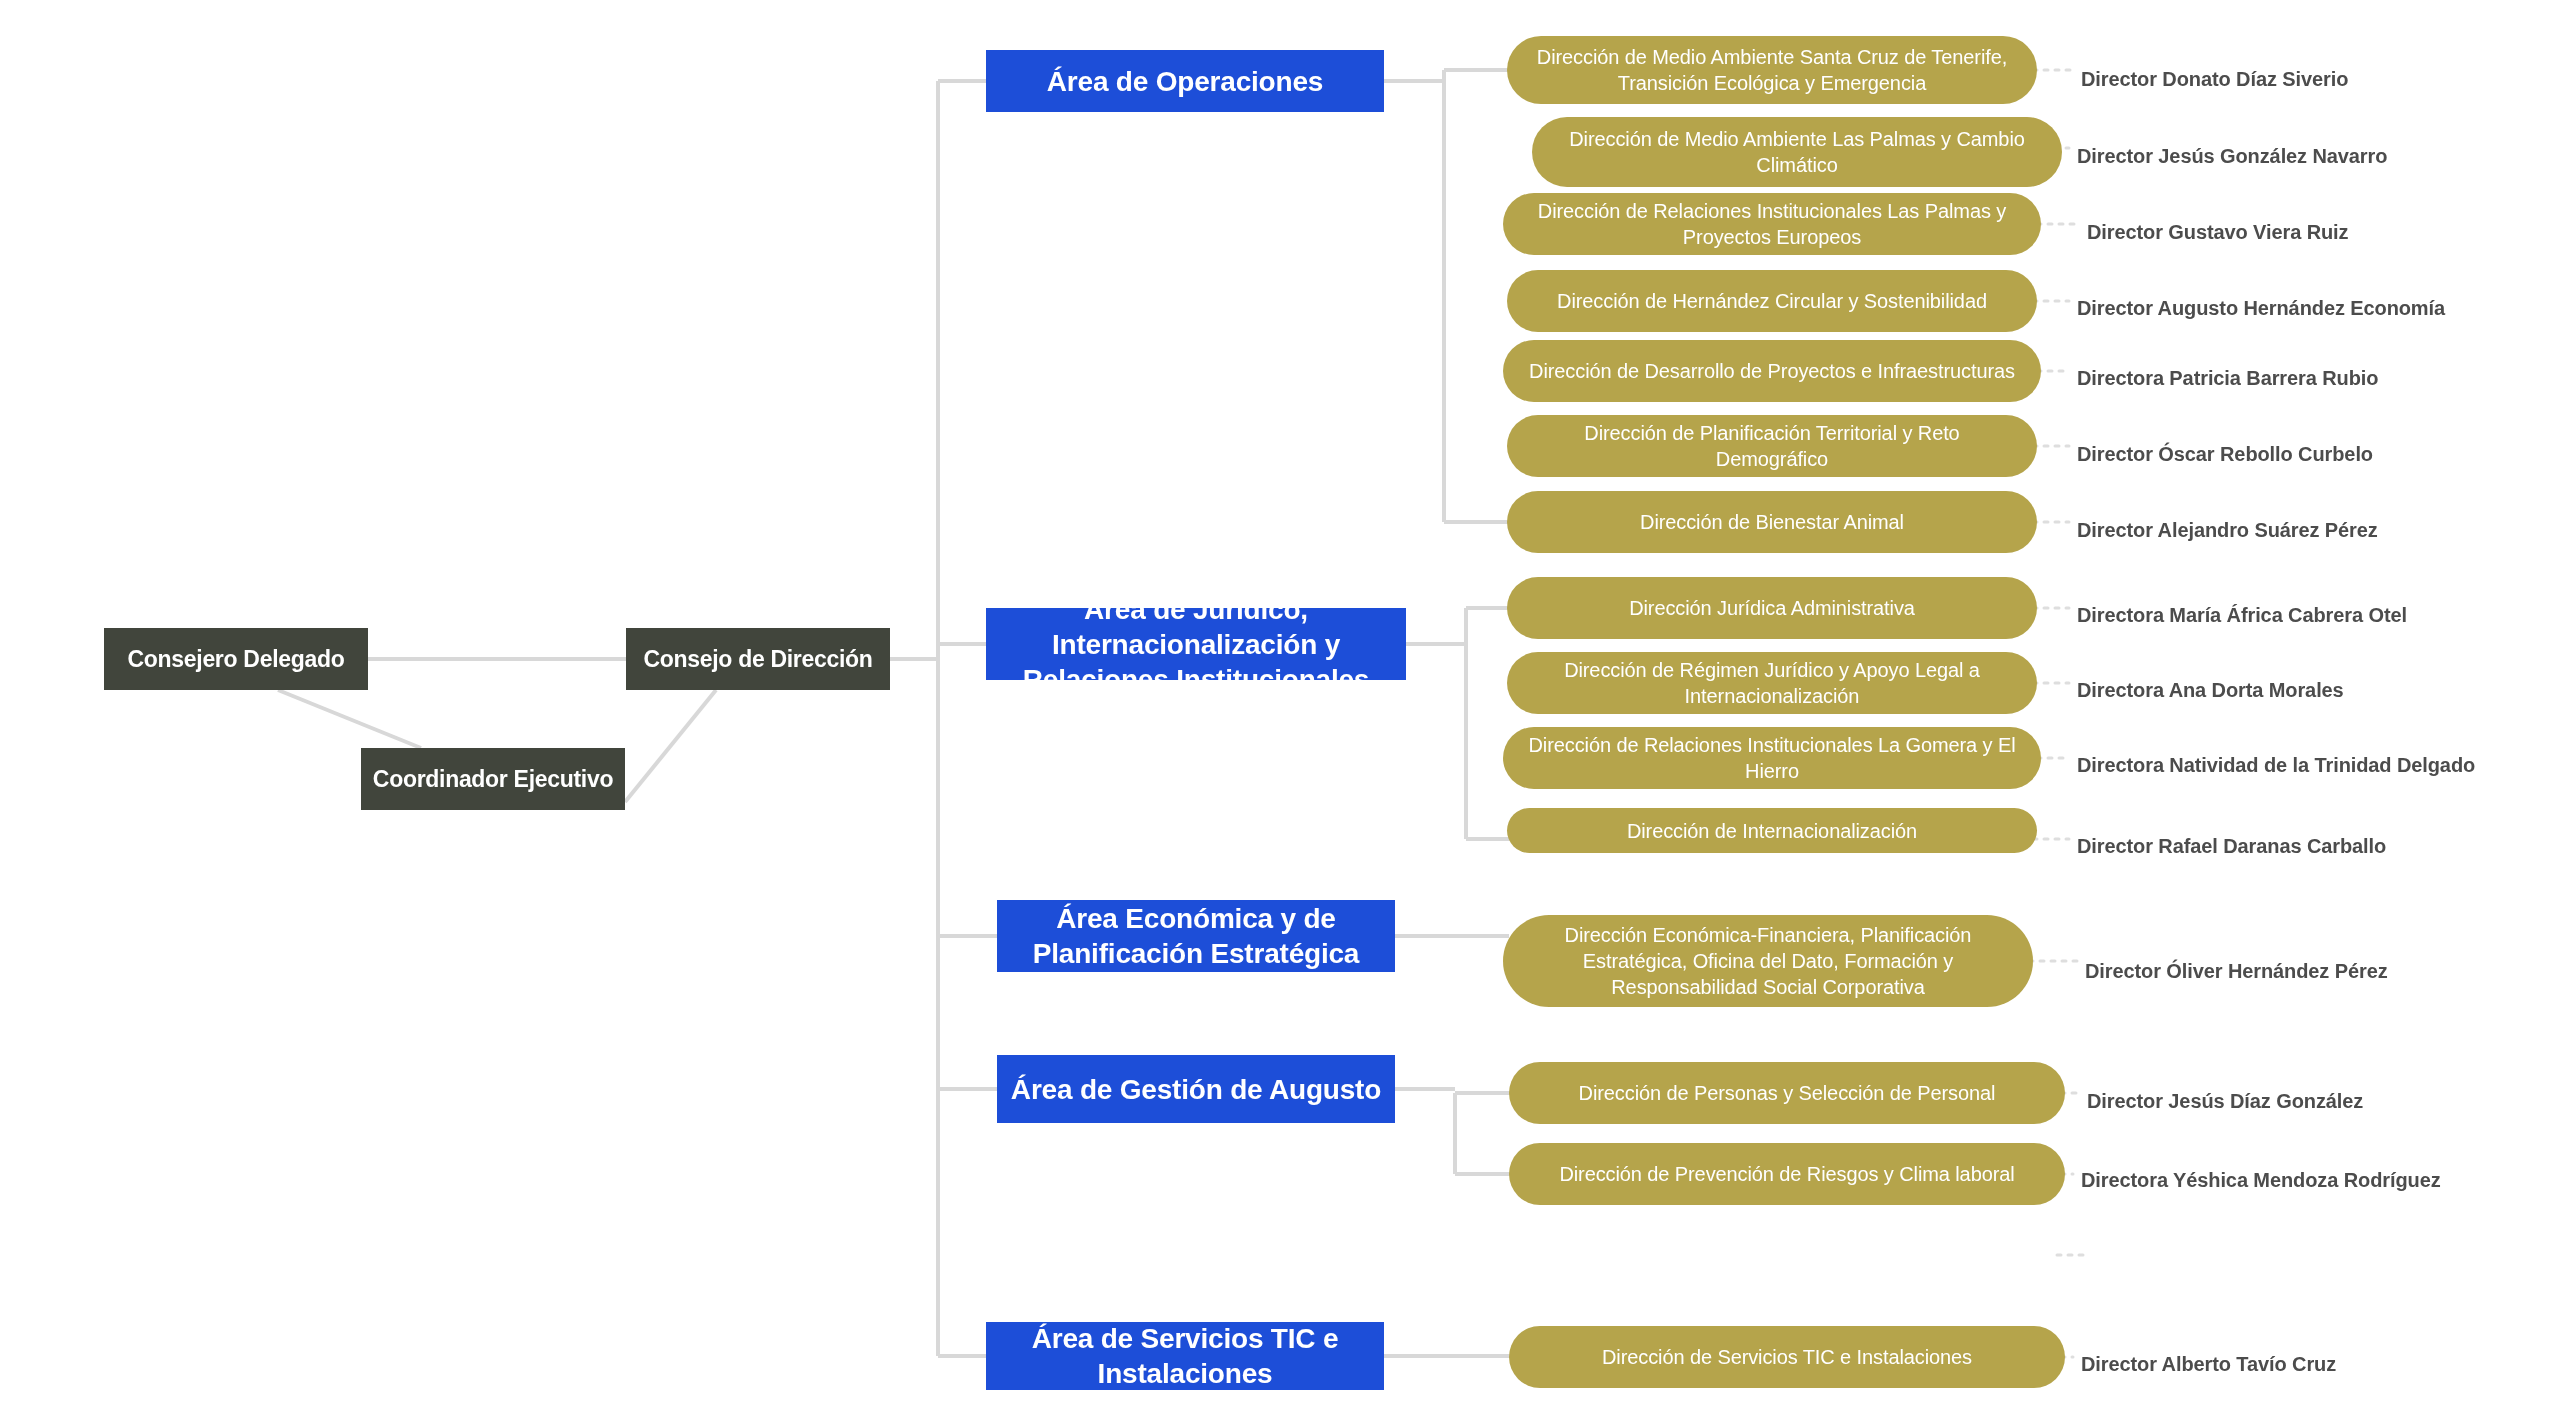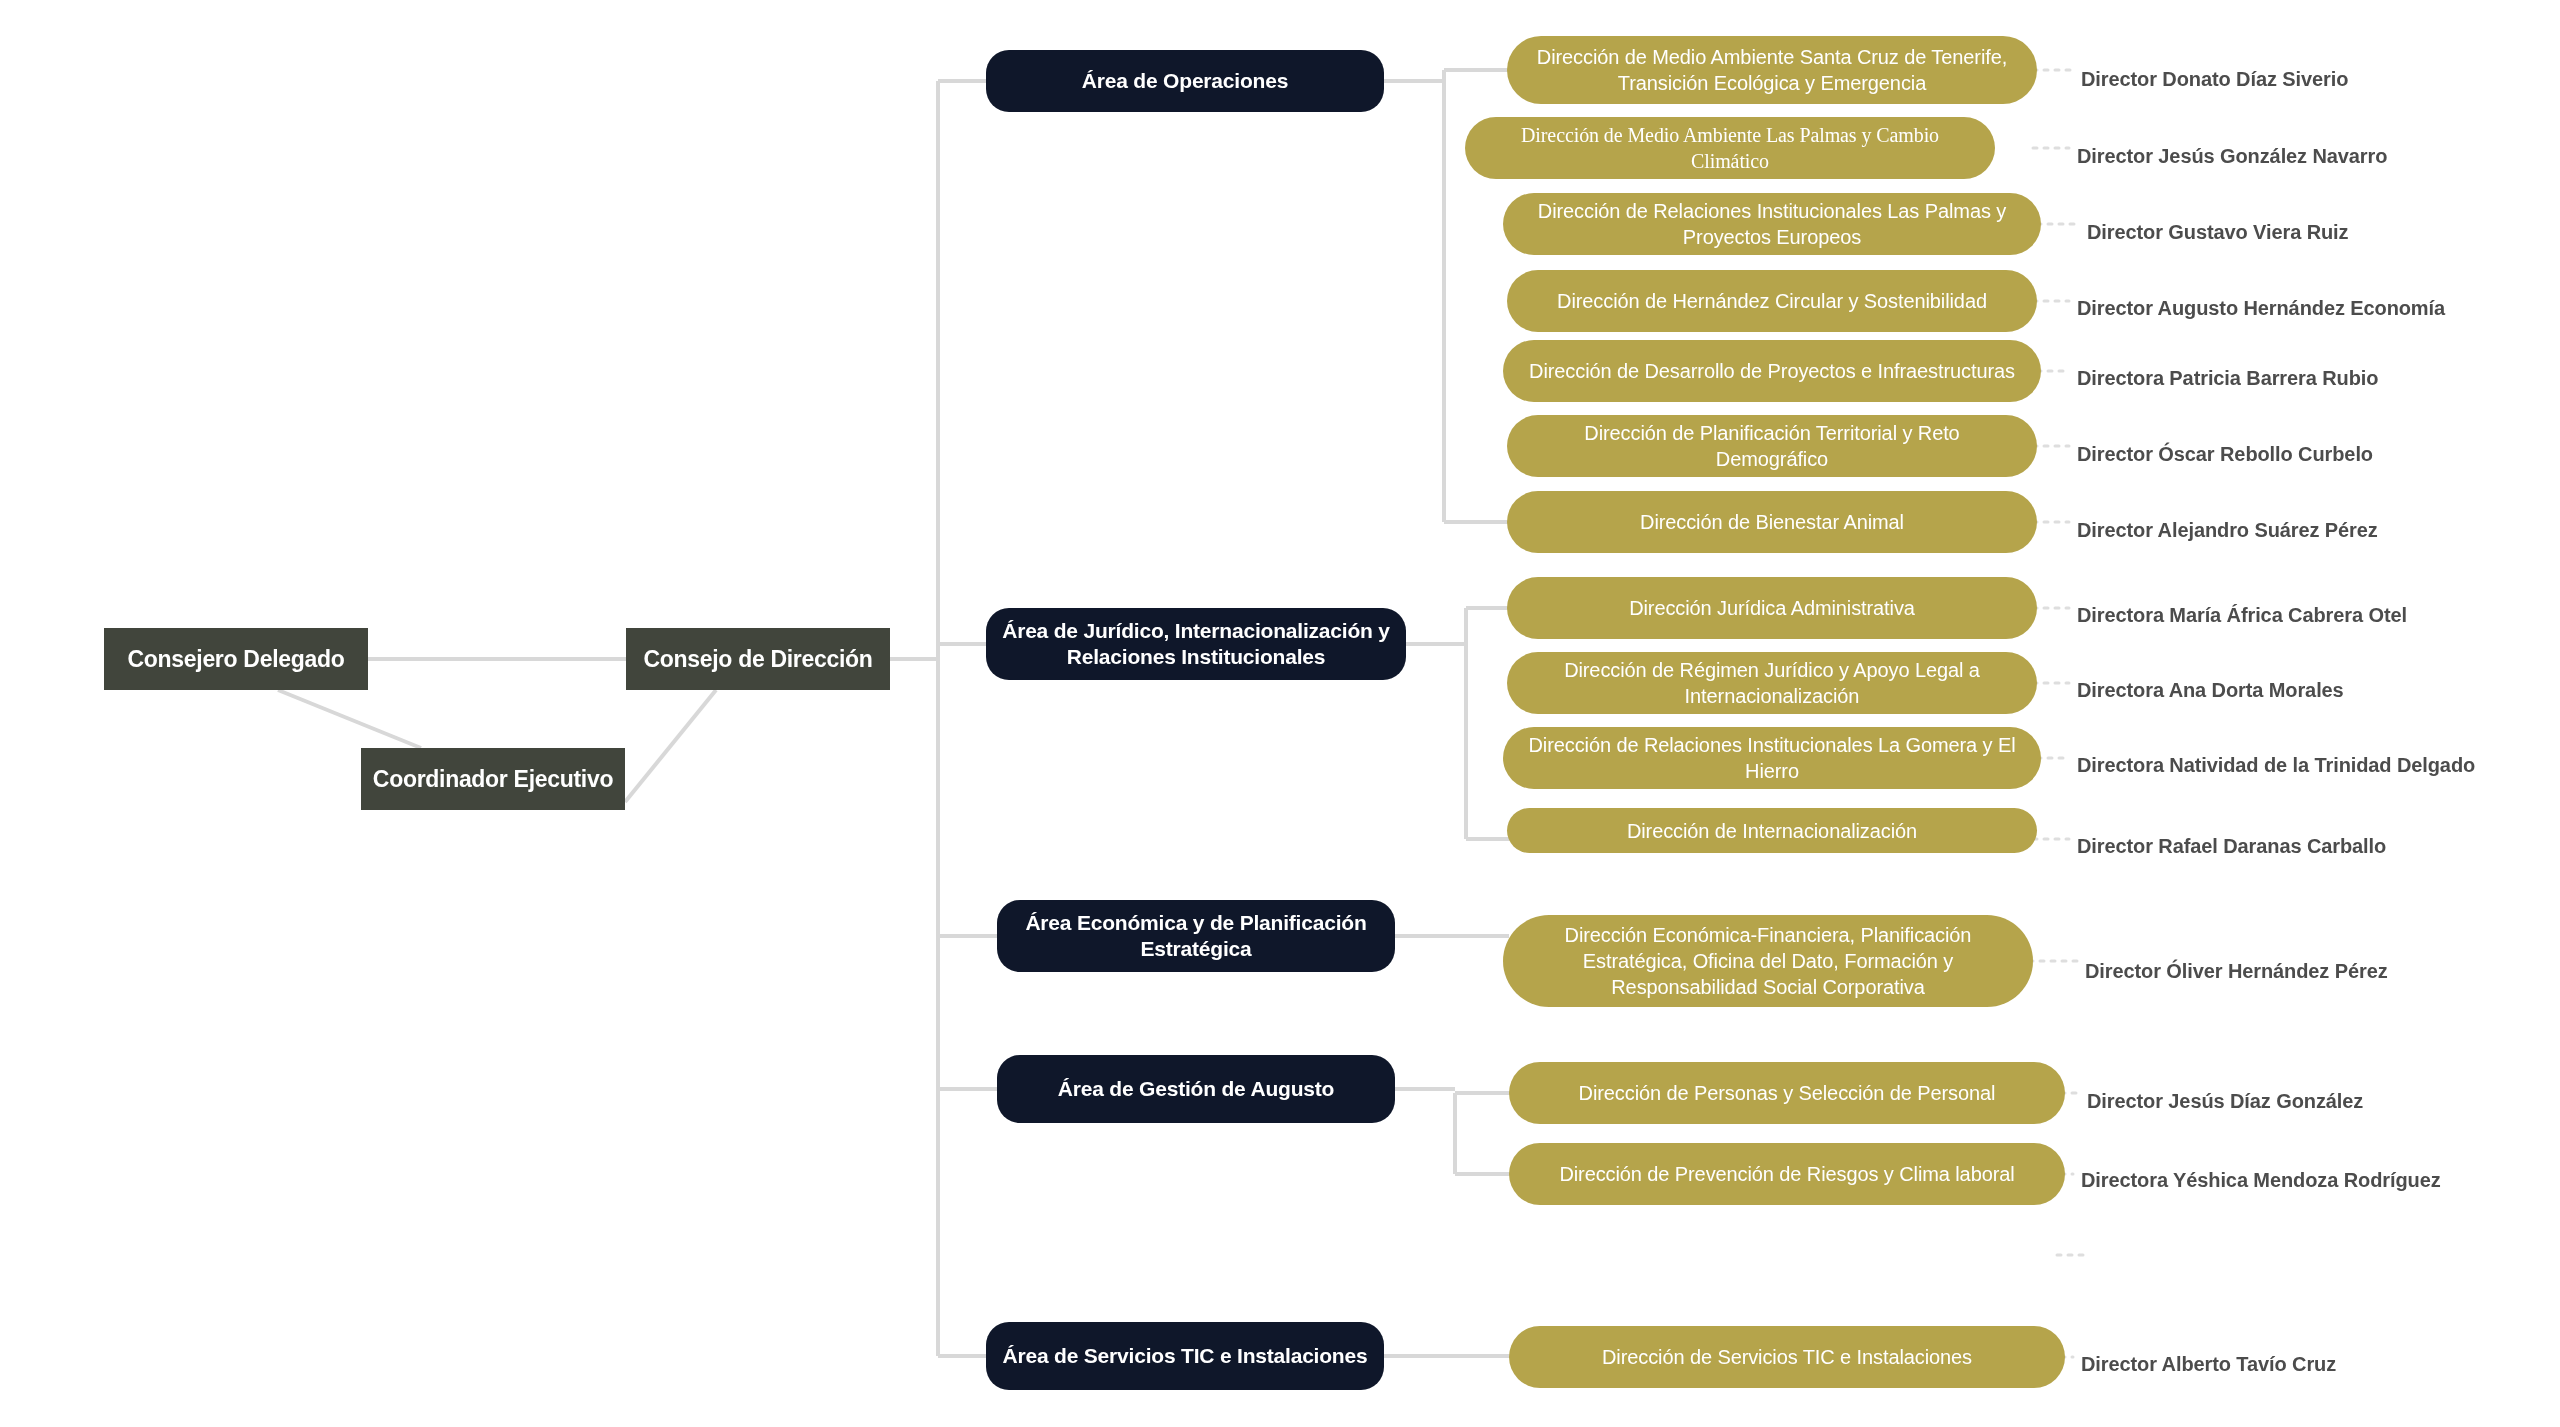--- a/index.html
+++ b/index.html
@@ -73,26 +73,25 @@
   .exec-box {
     background: #41453c;
     font-weight: bold;
     font-size: 23px;
     line-height: 1.15;
     letter-spacing: -0.3px;
   }
 
   
   .area-box {
-    background: #0f172a;
+    background: #1d4ed8;
     font-weight: bold;
-    font-size: 21px;
+    font-size: 28px;
     line-height: 1.25;
     letter-spacing: -0.2px;
-    border-radius: 23px;
   }
 
   
   .dir-pill {
     background: #b5a44b;
     border-radius: 999px;
     font-weight: 400;
     font-size: 20px;
     line-height: 1.3;
     letter-spacing: -0.1px;
@@ -175,21 +174,21 @@
       <div class="node exec-box" style="left: 361px; top: 748px; width: 264px; height: 62px;">
         <span class="node-label">Coordinador Ejecutivo</span>
       </div>
       <div class="node area-box" style="left: 986px; top: 50px; width: 398px; height: 62px;">
         <span class="node-label">Área de Operaciones</span>
       </div>
       <div class="node dir-pill" style="left: 1507px; top: 36px; width: 530px; height: 68px;">
         <span class="node-label">Dirección de Medio Ambiente Santa Cruz de Tenerife, Transición Ecológica y Emergencia</span>
       </div>
       <div class="director-name" style="left: 2081px; top: 67px;">Director Donato Díaz Siverio</div>
-      <div class="node dir-pill" style="left: 1465px; top: 117px; width: 530px; height: 62px; font-family: Liberation Serif, serif;">
+      <div class="node dir-pill" style="left: 1532px; top: 117px; width: 530px; height: 70px;">
         <span class="node-label">Dirección de Medio Ambiente Las Palmas y Cambio Climático</span>
       </div>
       <div class="director-name" style="left: 2077px; top: 144px;">Director Jesús González Navarro</div>
       <div class="node dir-pill" style="left: 1503px; top: 193px; width: 538px; height: 62px;">
         <span class="node-label">Dirección de Relaciones Institucionales Las Palmas y Proyectos Europeos</span>
       </div>
       <div class="director-name" style="left: 2087px; top: 220px;">Director Gustavo Viera Ruiz</div>
       <div class="node dir-pill" style="left: 1507px; top: 270px; width: 530px; height: 62px;">
         <span class="node-label">Dirección de Hernández Circular y Sostenibilidad</span>
       </div>

